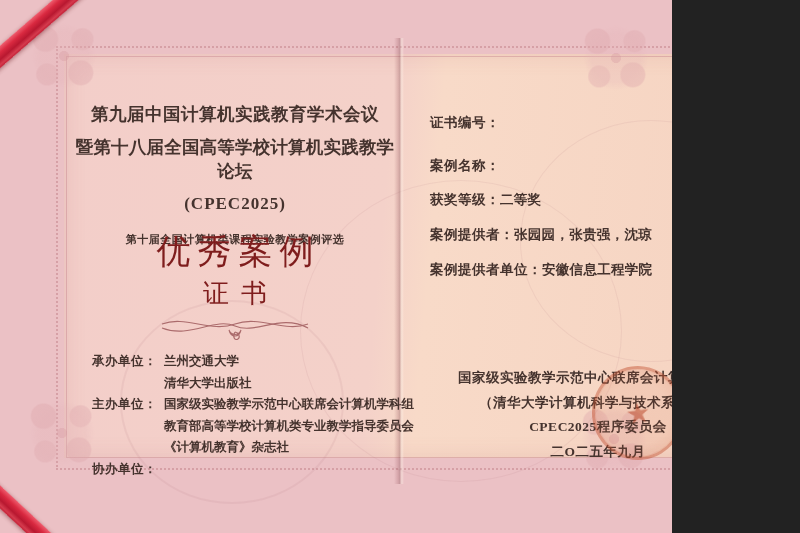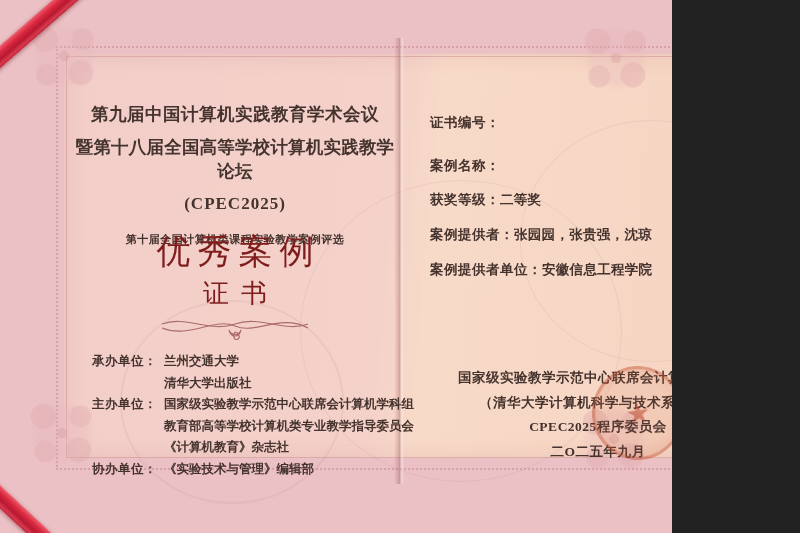--- a/index.html
+++ b/index.html
@@ -149,23 +149,20 @@
     <div class="org-row">
       <span class="org-label">主办单位：</span>
       <span class="org-lines">
         <div>国家级实验教学示范中心联席会计算机学科组</div>
         <div>教育部高等学校计算机类专业教学指导委员会</div>
         <div>《计算机教育》杂志社</div>
       </span>
     </div>
     <div class="org-row">
       <span class="org-label">协办单位：</span>
-      <span class="org-lines">
-        <div>《实验技术与管理》编辑部</div>
-      </span>
     </div>
   </div>
 
   <div class="fields ink">
     <div class="field-row row-gap-lg">
       <span class="f-label">证书编号：</span>
     </div>
     <div class="field-row row-gap-md">
       <span class="f-label">案例名称：</span>
     </div>

